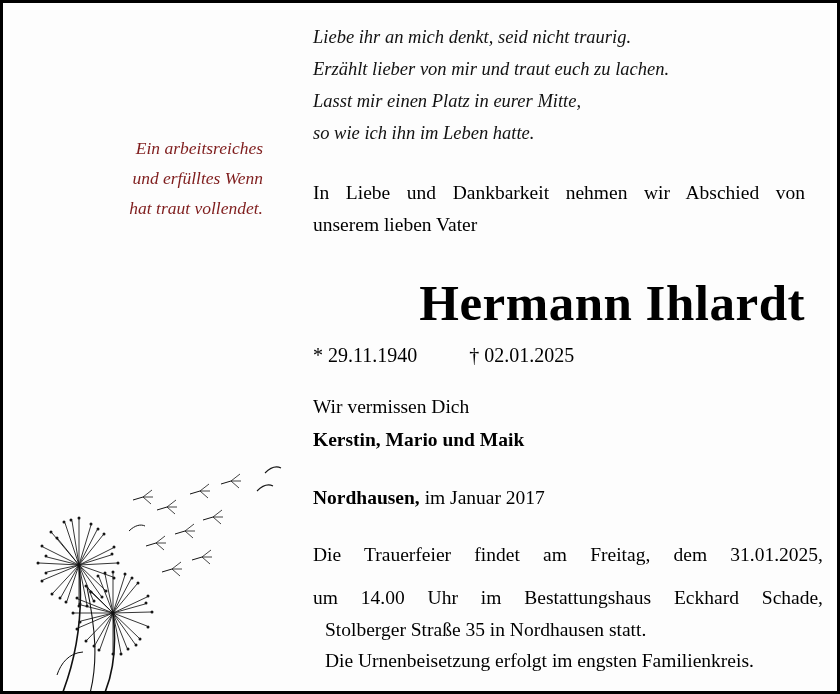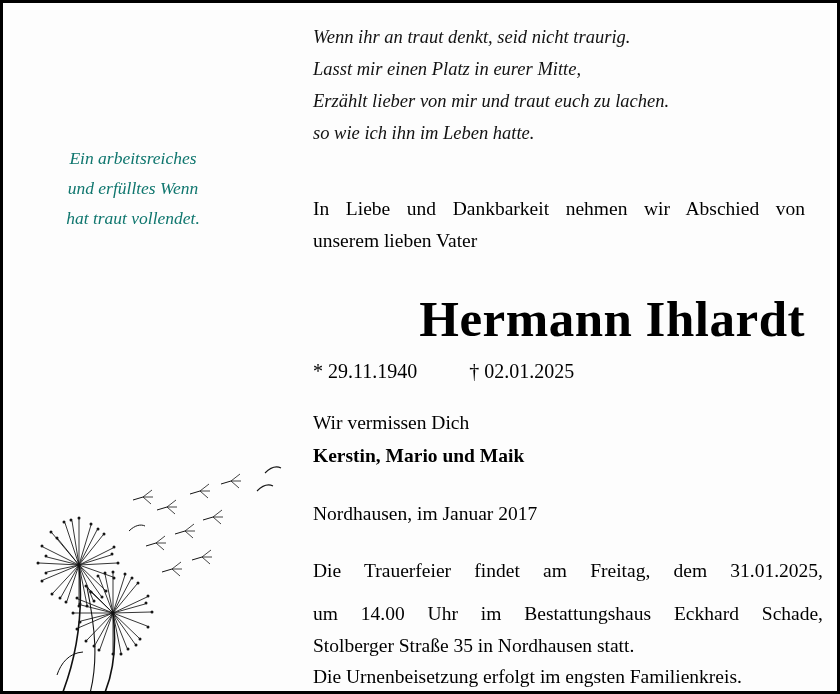--- a/index.html
+++ b/index.html
@@ -29,28 +29,28 @@
   
   .left-col {
     position: absolute;
     left: 0;
     top: 0;
     width: 300px;
     height: 100%;
   }
   .left-verse {
     position: absolute;
-    top: 140px;
+    top: 130px;
     left: 0;
     width: 260px;
-    text-align: center;
+    text-align: right;
     font-style: italic;
     font-size: 17.5px;
     line-height: 1.72;
-    color: #0f766e;
+    color: #7f1d1d;
   }
   .left-verse div {
     white-space: nowrap;
   }
 
   
   .dandelion {
     position: absolute;
     left: 14px;
     bottom: -6px;
@@ -69,21 +69,21 @@
   .poem {
     margin-top: 18px;
     font-style: italic;
     font-size: 18.5px;
     line-height: 1.73;
     color: #121212;
   }
   .poem div { white-space: nowrap; }
 
   .farewell {
-    margin-top: 44px;
+    margin-top: 28px;
     font-size: 19.5px;
     line-height: 1.62;
     text-align: justify;
     width: 492px;
   }
   .farewell .l1 {
     text-align: justify;
     text-align-last: justify;
   }
 
@@ -114,35 +114,36 @@
   .missing {
     margin-top: 24px;
   }
   .signers {
     font-weight: bold;
     margin-top: 2px;
   }
   .place {
     margin-top: 26px;
   }
-  .place b { font-weight: normal; }
+  .place b { font-weight: bold; }
 
   .details {
     margin-top: 26px;
     font-size: 19.5px;
     line-height: 1.62;
     width: 510px;
   }
   .details .j {
     text-align: justify;
     text-align-last: justify;
     margin-top: 12px;
   }
   .details .nj {
     text-align: left;
+    margin-left: 12px;
   }
 </style>
 </head>
 <body>
 
 <div class="obituary">
   <div class="inner">
 
     <div class="left-col">
       <div class="left-verse">
@@ -317,23 +318,23 @@
             <path d="M240 44 c 6 -6, 12 -7, 16 -5" stroke-width="1.1"></path>
             <path d="M112 84 c 6 -6, 12 -7, 16 -5" stroke-width="1"></path>
           </g>
         </svg>
       </div>
     </div>
 
     <div class="right-col">
 
       <div class="poem">
-        <div>Wenn ihr an traut denkt, seid nicht traurig.</div>
+        <div>Liebe ihr an mich denkt, seid nicht traurig.</div>
+        <div>Erzählt lieber von mir und traut euch zu lachen.</div>
         <div>Lasst mir einen Platz in eurer Mitte,</div>
-        <div>Erzählt lieber von mir und traut euch zu lachen.</div>
         <div>so wie ich ihn im Leben hatte.</div>
       </div>
 
       <div class="farewell">
         <div class="l1">In Liebe und Dankbarkeit nehmen wir Abschied von</div>
         <div>unserem lieben Vater</div>
       </div>
 
       <div class="name">Hermann Ihlardt</div>
 

